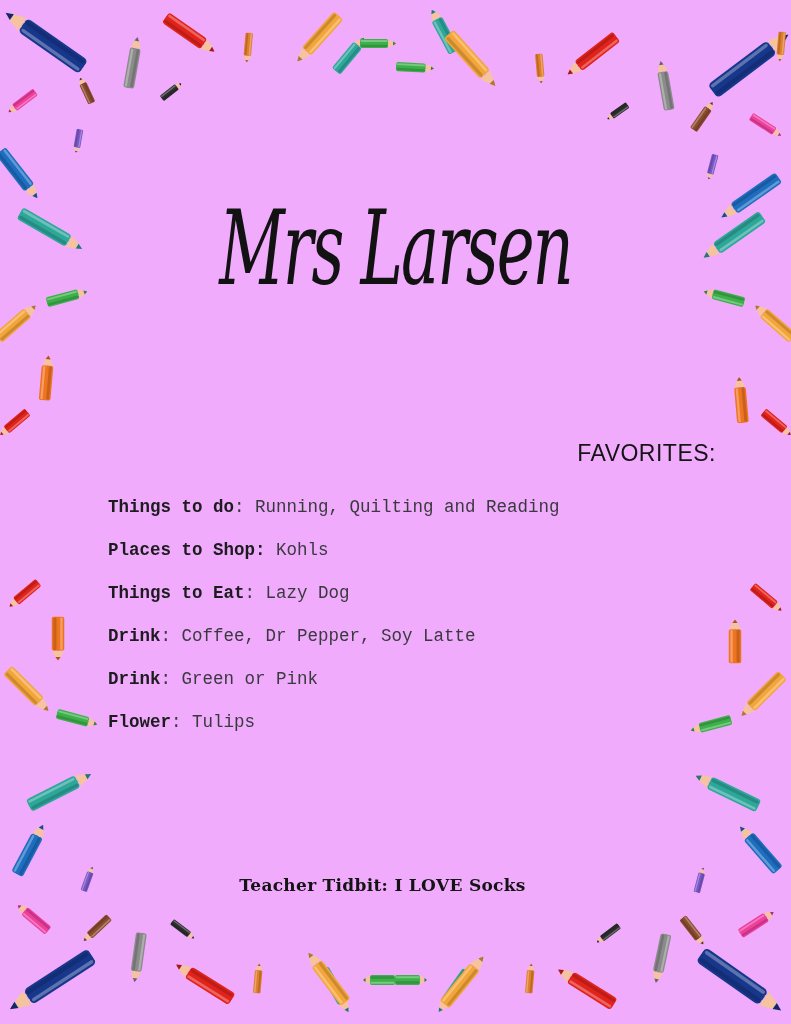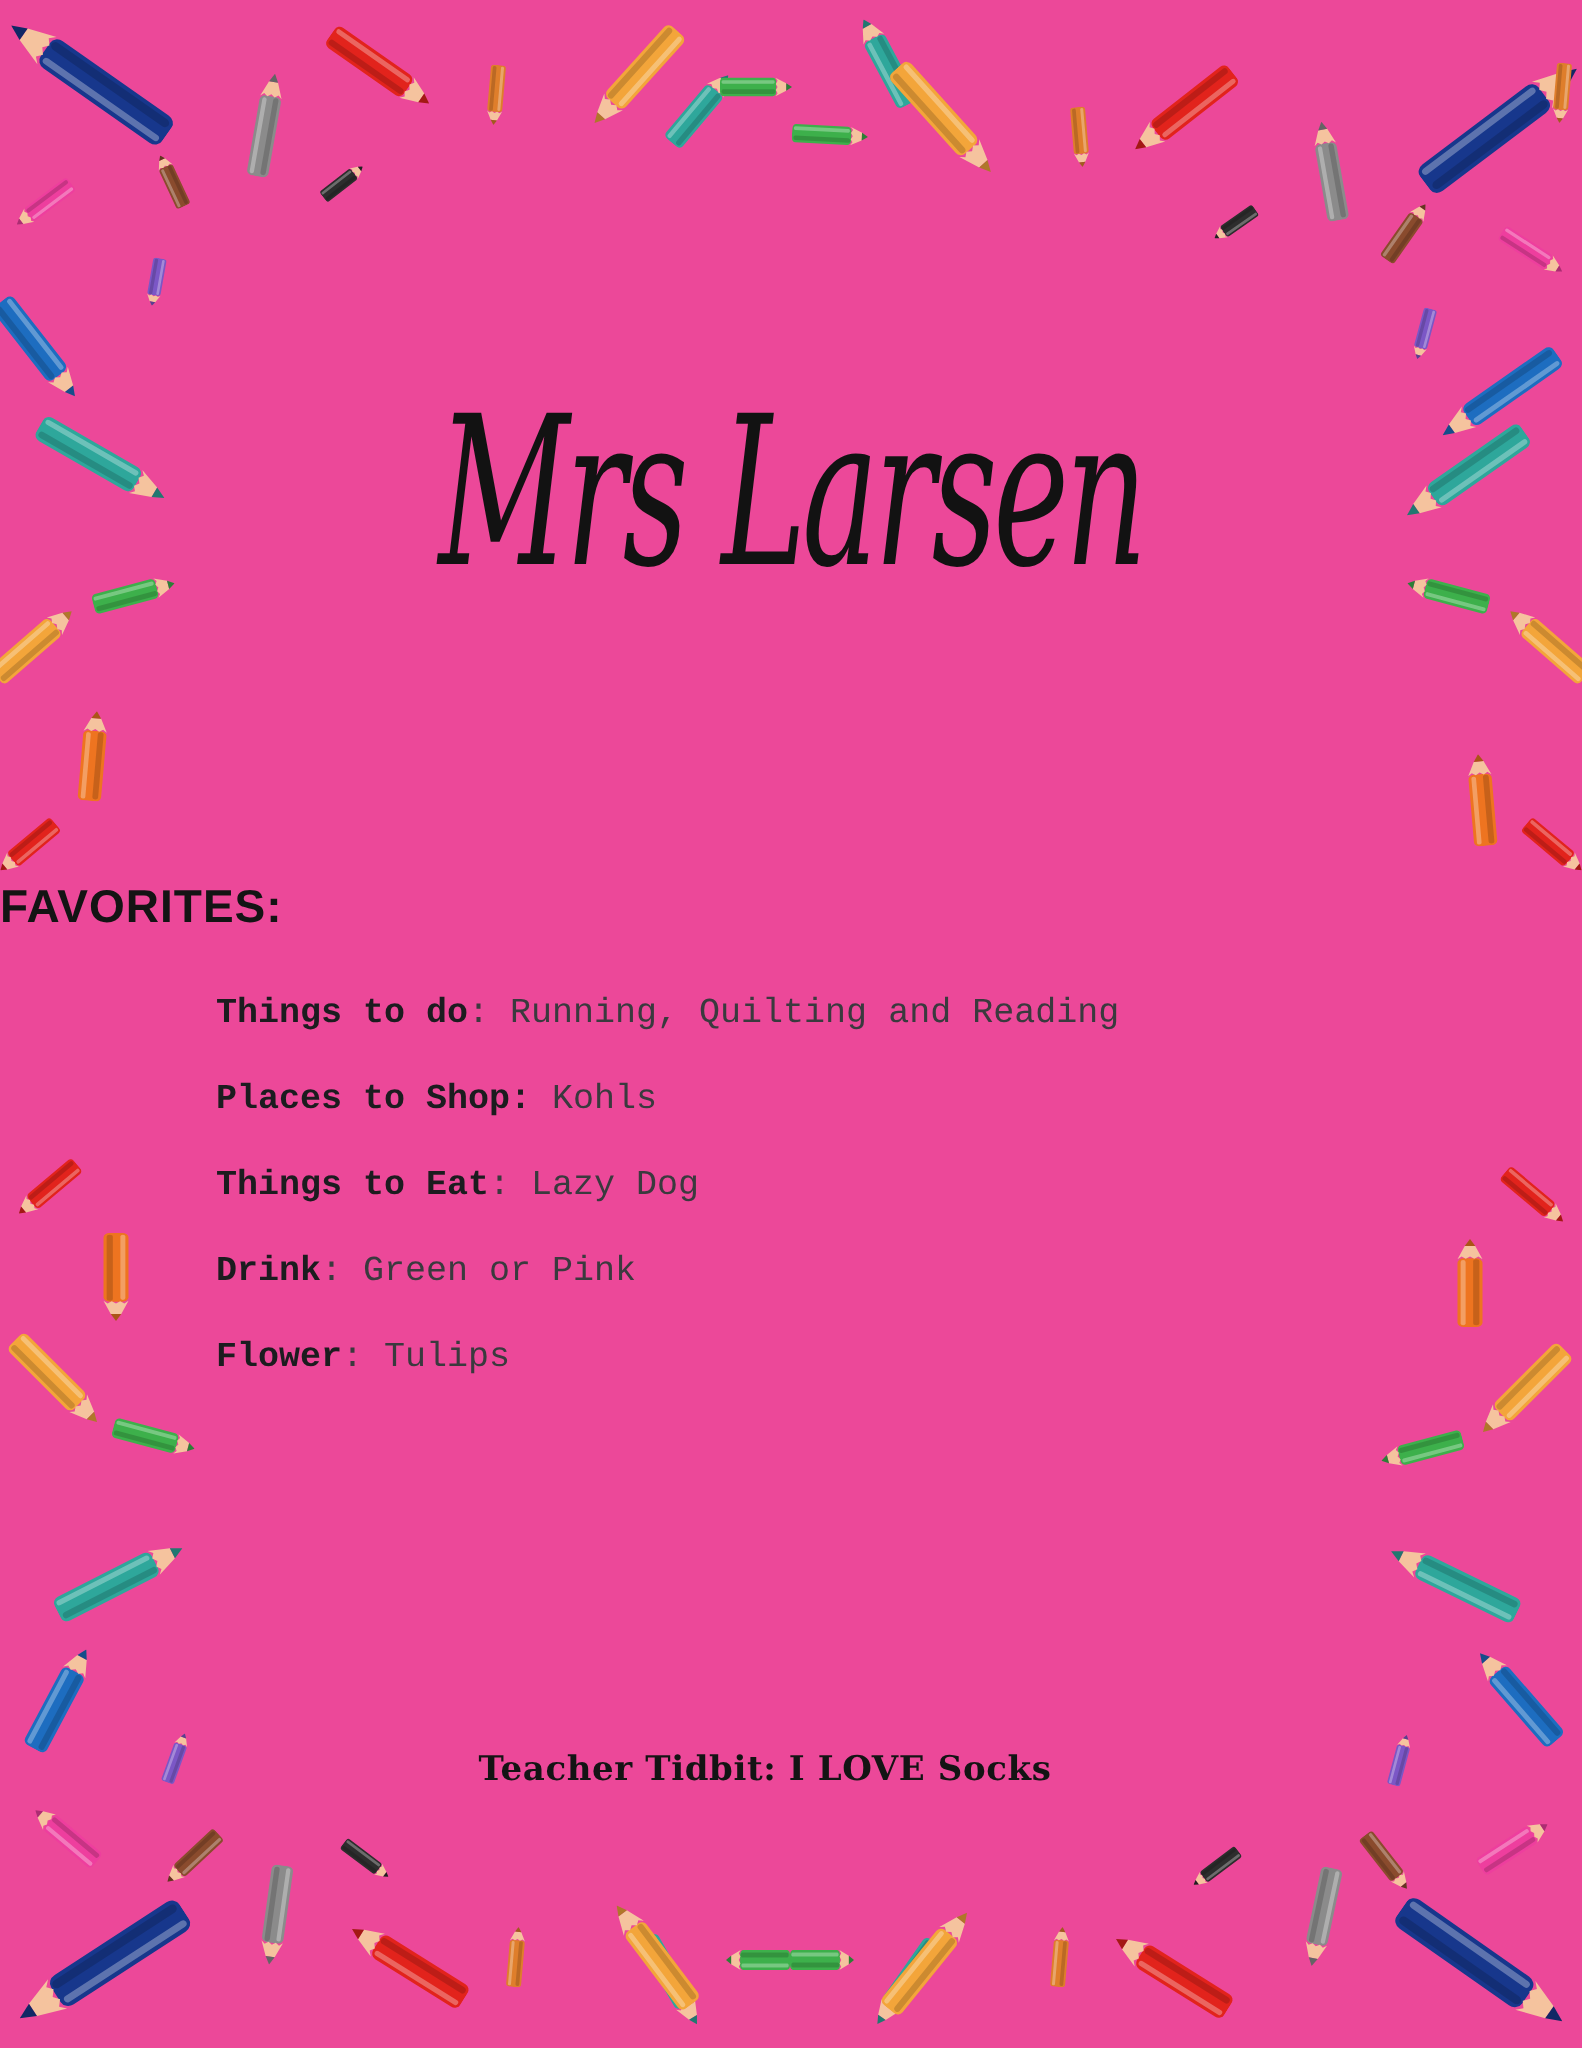--- a/index.html
+++ b/index.html
@@ -1,35 +1,35 @@
 <!DOCTYPE html>
 <html><head>
 <meta charset="utf-8">
 <style>
   html,body{margin:0;padding:0;background:#e9e9e9;}
   .page{
     position:relative;
     width:791px;height:1024px;
     margin:0 auto;
-    background:#ec4899;
+    background:#f0abfc;
     overflow:hidden;
     font-family:"Liberation Sans",sans-serif;
   }
   .pencil{position:absolute;pointer-events:none;}
   .pencil svg{display:block;width:100%;height:100%;}
   .title{
     position:absolute;top:178px;left:0;width:791px;height:140px;
     margin:0;text-align:center;line-height:140px;
     font-family:"DejaVu Serif",serif;font-style:italic;font-weight:500;
     font-size:64px;color:#121212;letter-spacing:-2px;
     transform:scaleY(1.62);transform-origin:center;
   }
   .heading{
     position:absolute;top:440px;left:0;width:716px;margin:0;
-    text-align:left;font-size:23px;font-weight:700;color:#141414;
+    text-align:right;font-size:23px;font-weight:400;color:#141414;
     letter-spacing:0.5px;
   }
   .fav-list{position:absolute;top:498px;left:108px;width:575px;font-family:Liberation Mono, monospace;}
   .fav-row{margin:0 0 24px 0;font-size:17.5px;line-height:19px;color:#3a3a3e;}
   .fav-row b{color:#1c1c1f;font-weight:700;}
   .tidbit{
     position:absolute;top:875px;left:0;width:765px;margin:0;
     text-align:center;font-family:"DejaVu Serif",serif;
     font-size:17px;font-weight:700;color:#141414;letter-spacing:0.3px;
   }
@@ -664,19 +664,20 @@
     </div>
 
   <h1 class="title">Mrs Larsen</h1>
 
   <h2 class="heading">FAVORITES:</h2>
 
   <div class="fav-list">
     <p class="fav-row"><b>Things to do</b><span>: Running, Quilting and Reading</span></p>
     <p class="fav-row"><b>Places to Shop:</b><span> Kohls</span></p>
     <p class="fav-row"><b>Things to Eat</b><span>: Lazy Dog</span></p>
+    <p class="fav-row"><b>Drink</b><span>: Coffee, Dr Pepper, Soy Latte</span></p>
     <p class="fav-row"><b>Drink</b><span>: Green or Pink</span></p>
     <p class="fav-row"><b>Flower</b><span>: Tulips</span></p>
   </div>
 
   <p class="tidbit">Teacher Tidbit: I LOVE Socks</p>
 
 </div>
 
 </body></html>

